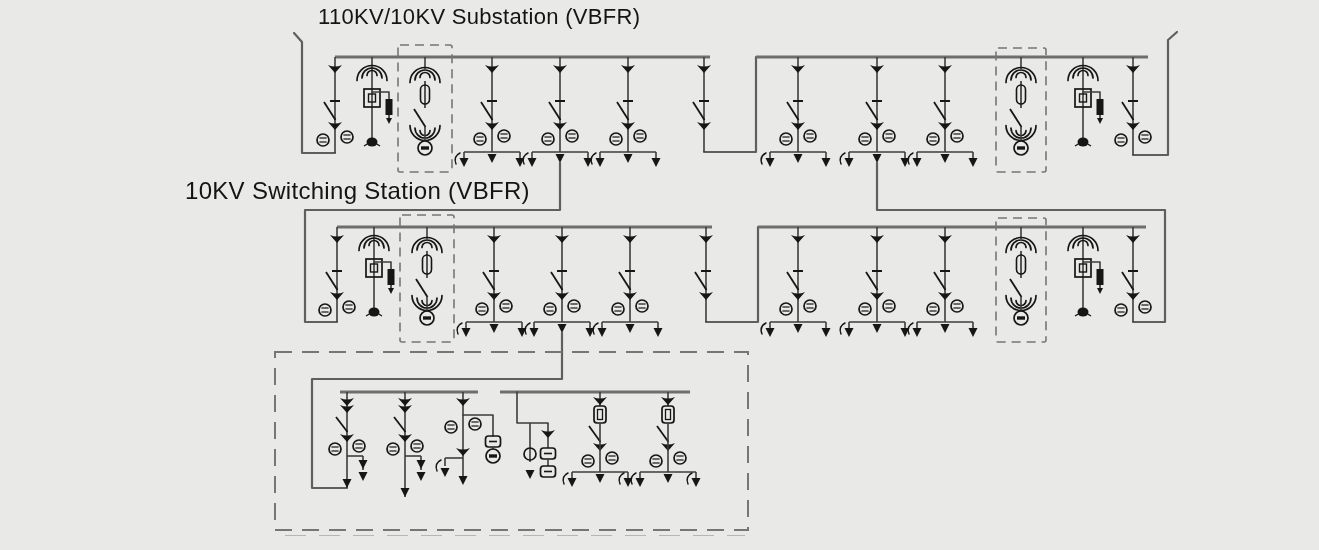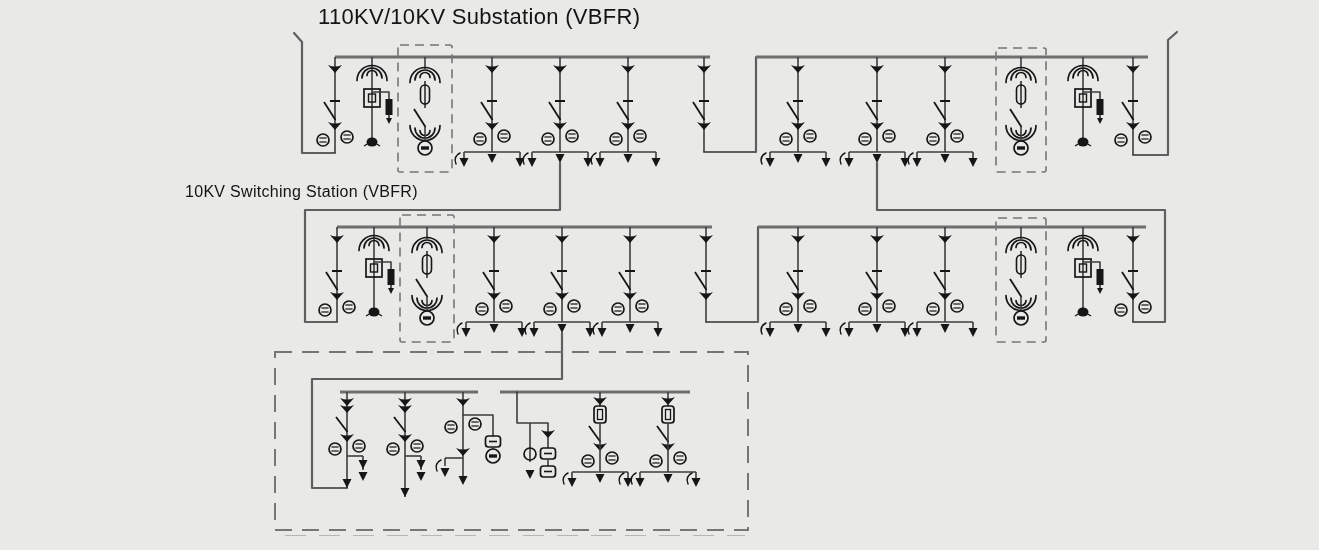--- a/index.html
+++ b/index.html
@@ -1,21 +1,21 @@
 <!DOCTYPE html>
 <html><head>
 <meta charset="utf-8">
 <style>
   html,body{margin:0;padding:0;background:#e9eae7;}
   .stage{position:relative;width:1319px;height:536px;background:#e9eae7;overflow:hidden;
          font-family:"Liberation Sans", sans-serif;}
   .stage svg{position:absolute;left:0;top:0;}
   .dtitle{position:absolute;color:#141414;white-space:nowrap;letter-spacing:.3px;}
   .t-sub{left:318px;top:4px;font-size:22px;}
-  .t-sw{left:185px;top:183px;font-size:16px;}
+  .t-sw{left:185px;top:177px;font-size:24px;}
   .t-eu{left:346px;top:505px;font-size:21px;}
 </style>
 </head>
 <body>
 
 <div class="stage" style="background: rgb(233, 234, 231);">
   <svg id="diagram" width="1319" height="550" viewBox="0 0 1319 550">
       <line x1="285" y1="537" x2="745" y2="537" stroke="#232323" stroke-width="2.4" stroke-dasharray="21 13"></line>
       <line x1="750" y1="545" x2="1012" y2="545" stroke="#232323" stroke-width="2.4" stroke-dasharray="21 13"></line>
       <g>

